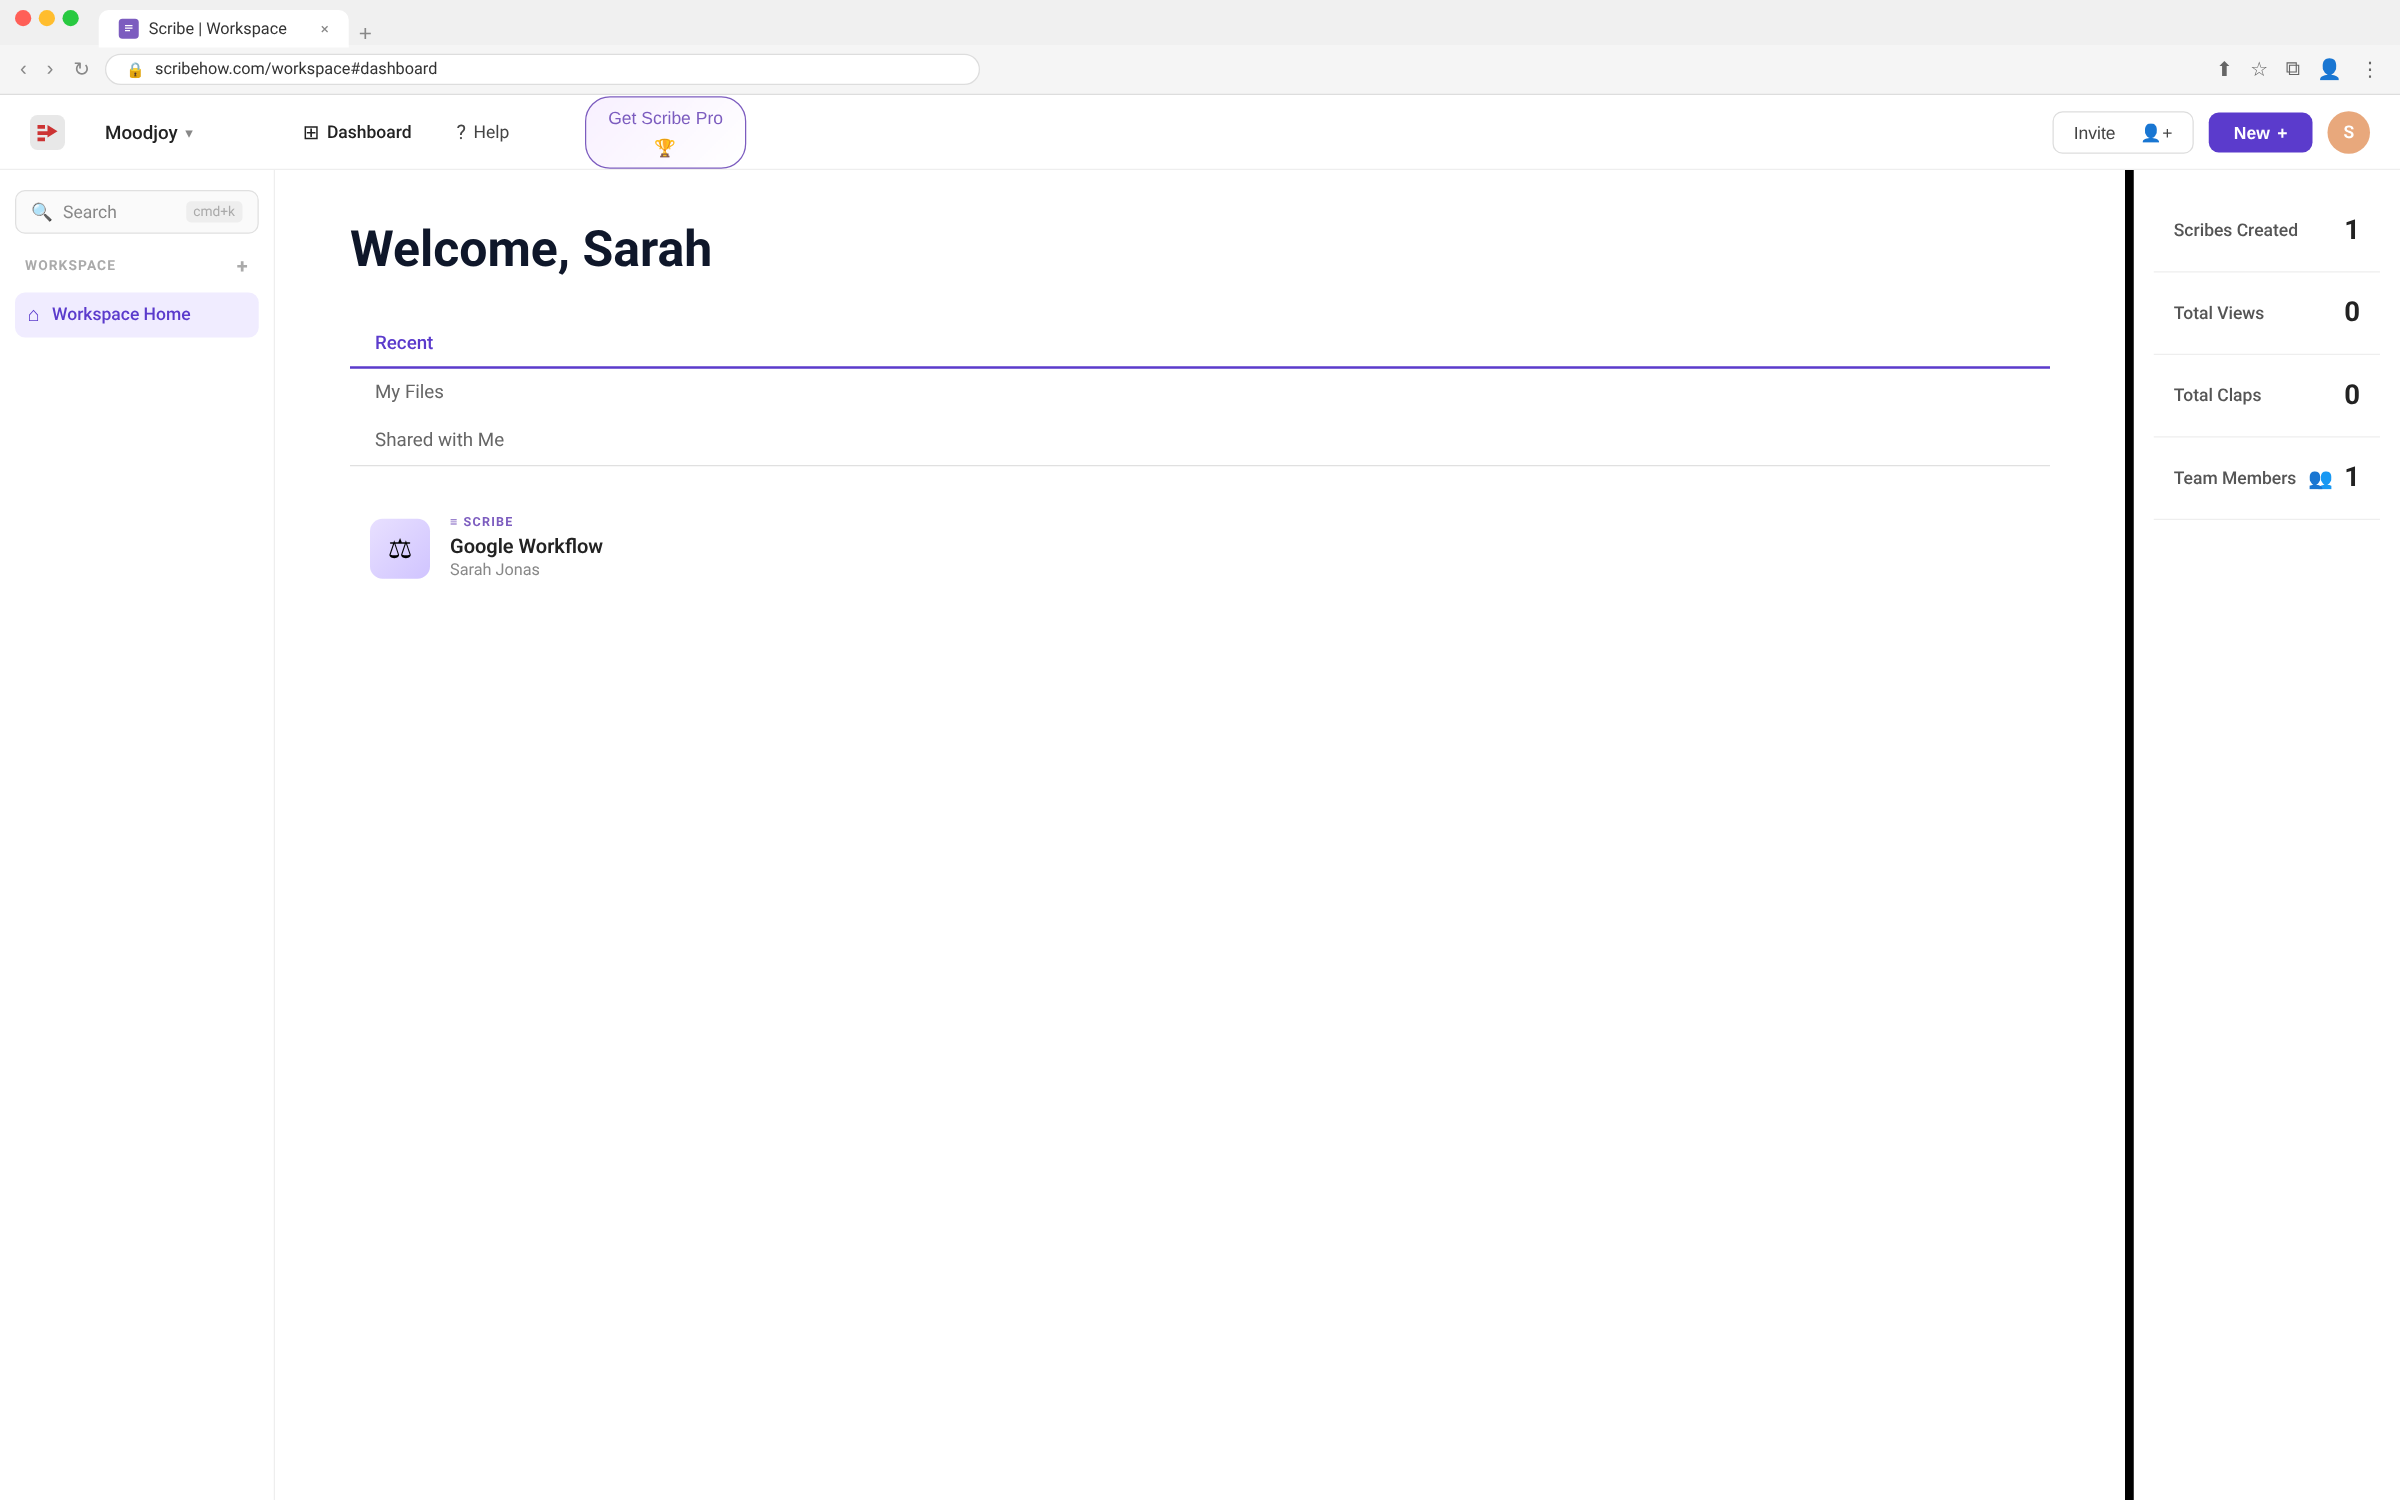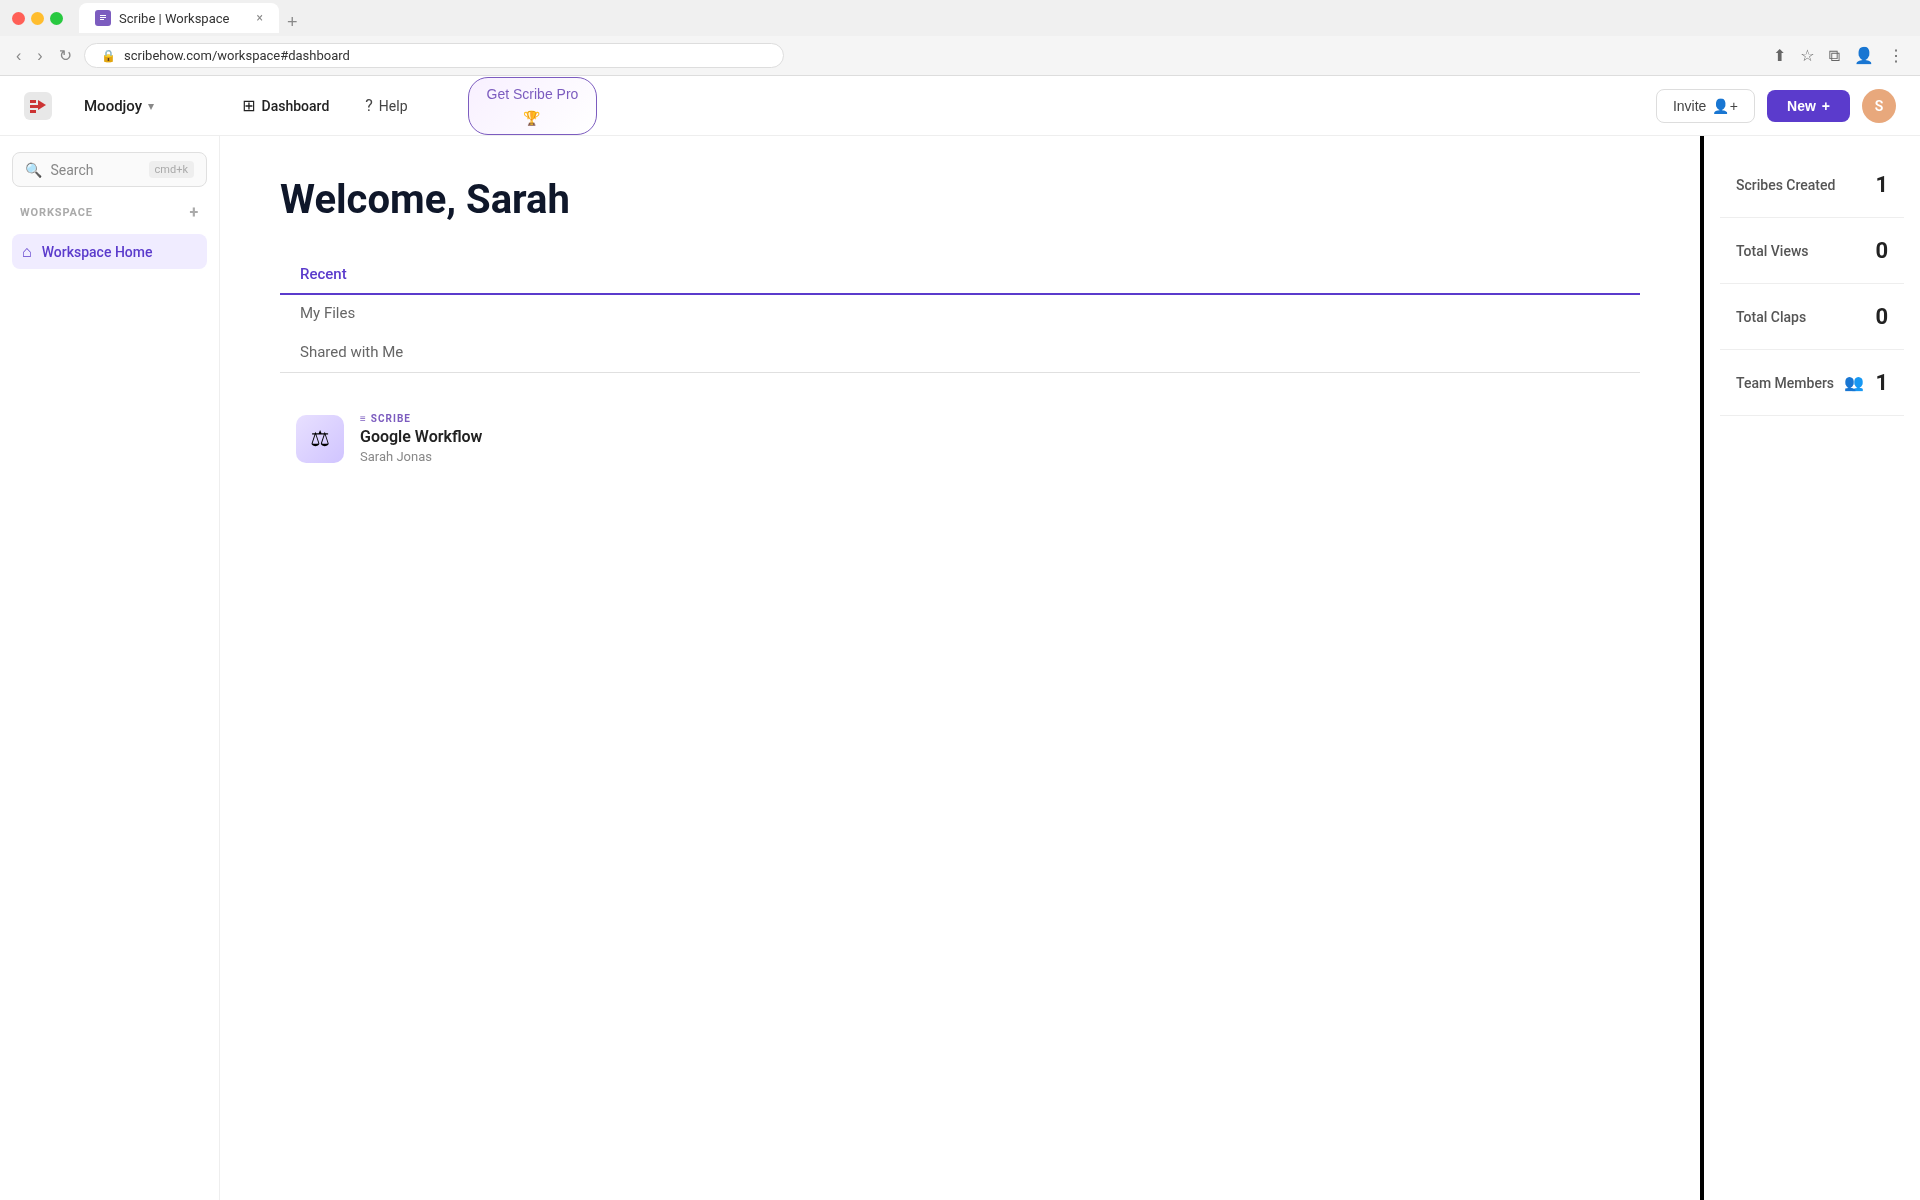--- a/index.html
+++ b/index.html
@@ -1,20 +1,20 @@
 <!DOCTYPE html>
 <html><head>
   <meta charset="utf-8">
   <style>
     * { box-sizing: border-box; margin: 0; padding: 0; }
     body { font-family: -apple-system, BlinkMacSystemFont, 'Segoe UI', Roboto, sans-serif; background: #fff; width: 1920px; height: 1200px; overflow: hidden; }
 
     
     .browser-chrome { background: #f0f0f0; width: 100%; }
-    .browser-titlebar { display: flex; align-items: center; padding: 8px 12px; gap: 8px; background: #f0f0f0; height: 36px; }
+    .browser-titlebar { display: flex; align-items: flex-start; padding: 8px 12px; gap: 8px; background: #f0f0f0; height: 36px; }
     .browser-dots { display: flex; gap: 6px; align-items: center; }
     .browser-dot { width: 13px; height: 13px; border-radius: 50%; }
     .dot-red { background: #ff5f57; }
     .dot-yellow { background: #ffbd2e; }
     .dot-green { background: #28c940; }
     .browser-tabs { display: flex; align-items: flex-end; margin-left: 8px; }
     .browser-tab { display: flex; align-items: center; gap: 8px; background: #fff; border-radius: 8px 8px 0 0; padding: 6px 16px; font-size: 13px; color: #333; min-width: 200px; height: 30px; }
     .browser-tab-icon { width: 16px; height: 16px; background: #7c5cbf; border-radius: 3px; display: flex; align-items: center; justify-content: center; }
     .browser-tab-icon svg { width: 10px; height: 10px; }
     .tab-close { margin-left: auto; color: #888; font-size: 12px; cursor: pointer; }
@@ -32,21 +32,21 @@
     .app-logo { display: flex; align-items: center; }
     .logo-icon { width: 28px; height: 28px; }
     .workspace-selector { display: flex; align-items: center; gap: 6px; font-size: 15px; font-weight: 500; color: #222; cursor: pointer; padding: 4px 8px; border-radius: 6px; }
     .chevron-icon { color: #888; font-size: 12px; }
     .header-nav { display: flex; align-items: center; gap: 4px; margin-left: 40px; }
     .nav-item { display: flex; align-items: center; gap: 6px; padding: 8px 16px; border-radius: 6px; font-size: 14px; color: #444; cursor: pointer; text-decoration: none; }
     .nav-item.active { color: #222; font-weight: 500; }
     .nav-icon { font-size: 16px; }
     .get-pro-btn { display: flex; align-items: center; gap: 8px; padding: 8px 18px; border-radius: 20px; border: 1.5px solid #7c5cbf; color: #7c5cbf; font-size: 14px; font-weight: 500; cursor: pointer; background: linear-gradient(135deg, #f8f0ff, #fff); flex-direction: column; }
     .header-right { margin-left: auto; display: flex; align-items: center; gap: 12px; }
-    .invite-btn { display: flex; align-items: center; gap: 6px; padding: 8px 16px; border-radius: 8px; border: 1px solid #ddd; font-size: 14px; color: #444; cursor: pointer; background: #fff; text-align: center; }
+    .invite-btn { display: flex; align-items: center; gap: 20px; padding: 8px 16px; border-radius: 8px; border: 1px solid #ddd; font-size: 14px; color: #444; cursor: pointer; background: #fff; text-align: center; }
     .new-btn { display: flex; align-items: center; gap: 6px; padding: 8px 20px; border-radius: 8px; background: #5b3bcc; color: #fff; font-size: 14px; font-weight: 600; cursor: pointer; border: none; }
     .avatar { width: 34px; height: 34px; border-radius: 50%; background: #e8a87c; display: flex; align-items: center; justify-content: center; font-size: 14px; font-weight: 600; color: #fff; cursor: pointer; }
 
     
     .app-body { display: flex; flex: 1; overflow: hidden; }
     .sidebar { width: 220px; border-right: 1px solid #eee; padding: 16px 12px; background: #fff; display: flex; flex-direction: column; gap: 8px; flex-shrink: 0; }
     .search-bar { display: flex; align-items: center; gap: 8px; border: 1px solid #e0e0e0; border-radius: 8px; padding: 8px 12px; font-size: 14px; color: #888; cursor: pointer; background: #fafafa; }
     .search-bar-shortcut { margin-left: auto; font-size: 11px; color: #aaa; background: #eee; padding: 2px 6px; border-radius: 4px; }
     .workspace-label { font-size: 11px; font-weight: 700; color: #aaa; letter-spacing: 0.08em; padding: 8px 8px 4px; text-transform: uppercase; display: flex; align-items: center; justify-content: space-between; gap: 12px; }
     .add-icon { color: #aaa; font-size: 16px; cursor: pointer; }
@@ -65,21 +65,21 @@
 
     
     .file-item { display: flex; align-items: center; gap: 16px; padding: 12px 16px; border-radius: 10px; cursor: pointer; }
     .file-icon { width: 48px; height: 48px; border-radius: 10px; background: linear-gradient(135deg, #e8e0ff, #d0c4ff); display: flex; align-items: center; justify-content: center; font-size: 22px; flex-shrink: 0; }
     .file-info { display: flex; flex-direction: column; gap: 3px; }
     .file-type { font-size: 10px; font-weight: 700; letter-spacing: 0.1em; color: #7c5cbf; display: flex; align-items: center; gap: 4px; }
     .file-name { font-size: 16px; font-weight: 600; color: #222; }
     .file-author { font-size: 13px; color: #888; }
 
     
-    .stats-panel { width: 220px; flex-shrink: 0; border-left: 4px solid #000000; padding: 16px; display: flex; flex-direction: column; }
+    .stats-panel { width: 220px; flex-shrink: 0; border-left: 7px solid #000000; padding: 16px; display: flex; flex-direction: column; }
     .stat-card { padding: 20px 16px; border-bottom: 1px solid #eee; display: flex; align-items: center; justify-content: space-between; }
     .stat-label { font-size: 14px; color: #555; font-weight: 500; }
     .stat-value { font-size: 22px; font-weight: 700; color: #222; }
     .stat-icon { font-size: 16px; color: #aaa; margin-left: 4px; }
   </style>
 </head>
 <body>
 
 <div class="browser-chrome">
   <div class="browser-titlebar">

